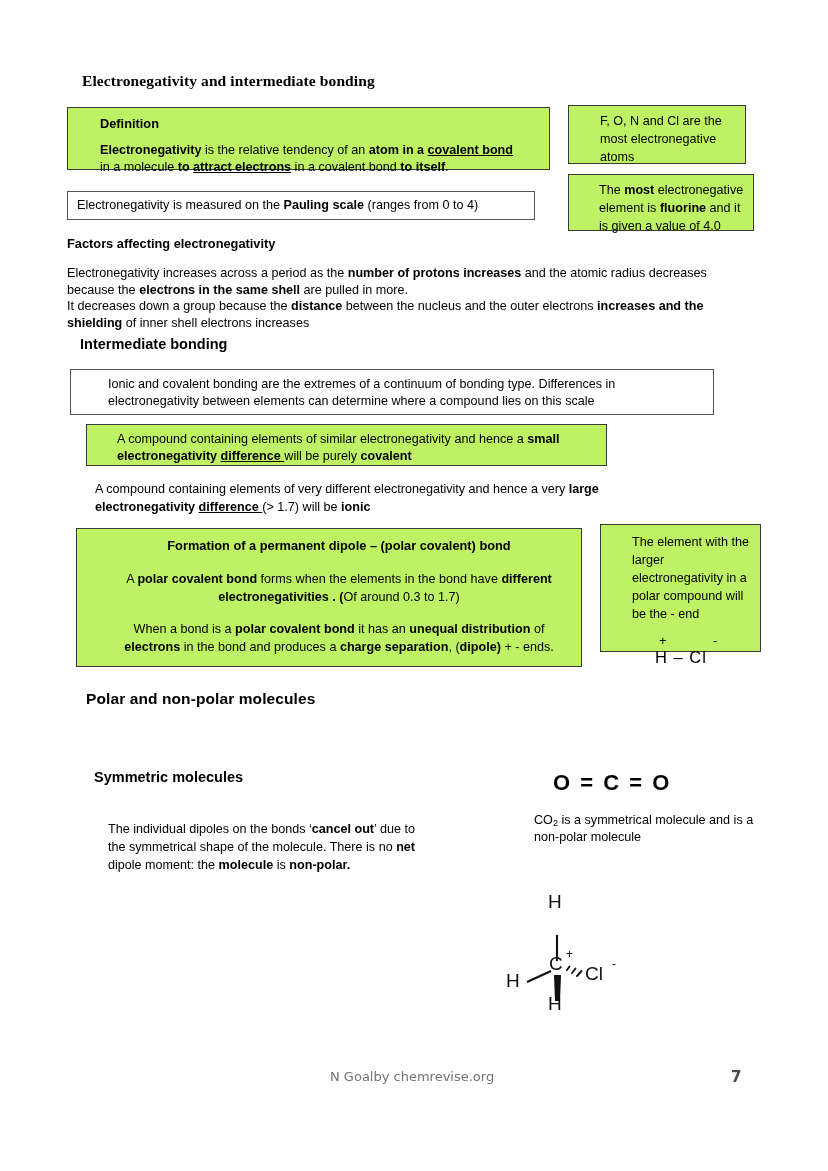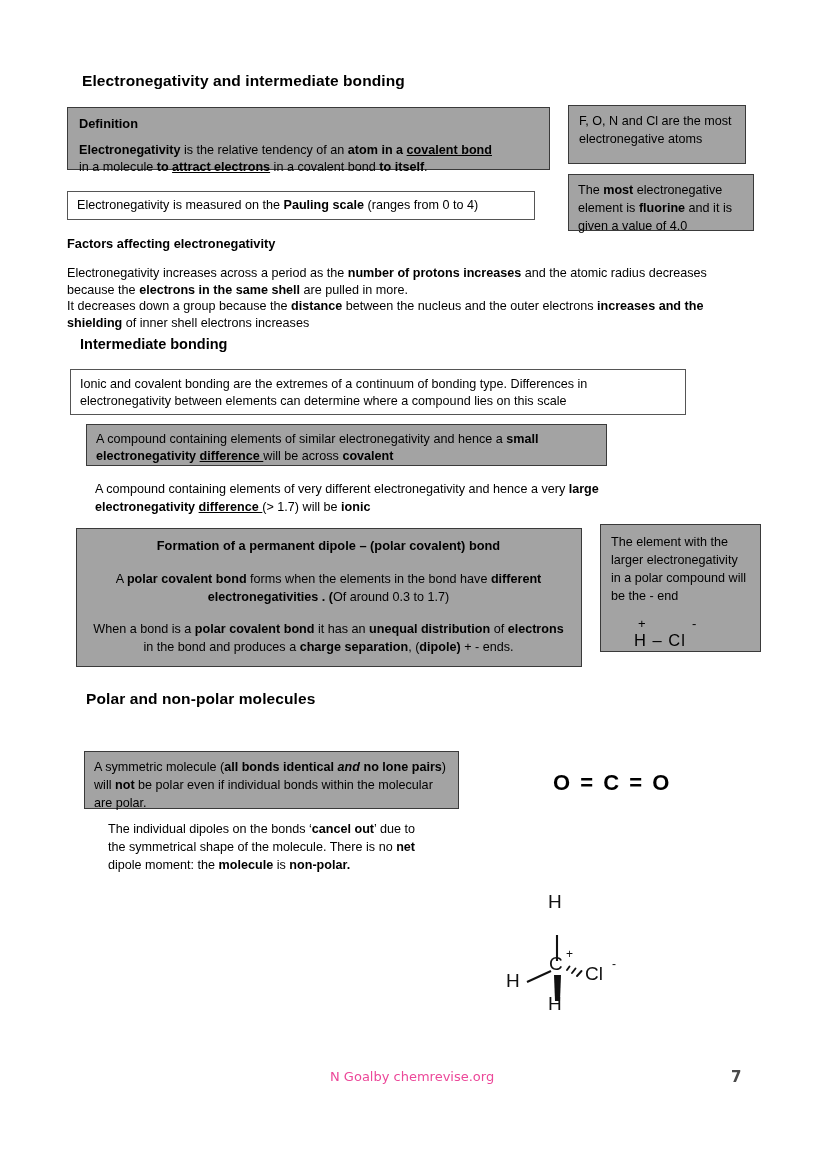--- a/index.html
+++ b/index.html
@@ -27,40 +27,41 @@
     letter-spacing: .1px;
   }
   .h2 {
     font-size: 14.5px;
     font-weight: bold;
   }
 
   
   .box {
     border: 1.4px solid #3a3a3a;
-    background: #a3a3a3;
+    background: #bef264;
     box-sizing: border-box;
+    padding-left: 21px;
   }
   .box-thin {
     border: 1px solid #555;
   }
 
   
   .t {
     font-size: 12.6px;
     line-height: 1.32;
   }
   b { font-weight: bold; }
   u { text-decoration: underline; }
   i { font-style: italic; }
 
   
   .footer-text {
     font-size: 13px;
-    color: #ec4899;
+    color: #737373;
     font-family: "DejaVu Sans", sans-serif;
   }
   .footer-page {
     font-size: 15px;
     color: #4a4a4a;
     font-weight: bold;
     font-family: "DejaVu Sans", sans-serif;
   }
 
   
@@ -96,21 +97,21 @@
     font-size: 12px;
     font-family: "Liberation Sans", sans-serif;
     color: #111;
   }
 </style>
 </head>
 <body>
 
 <div id="page">
 
-  <div class="abs h1" style="left:82px; top:72px;">Electronegativity and intermediate bonding</div>
+  <div class="abs h1" style="left:82px; top:72px;font-family:Liberation Serif, serif;">Electronegativity and intermediate bonding</div>
 
   <div class="abs box" style="left:67px; top:107px; width:483px; height:63px;">
     <div class="t" style="padding:8px 11px 0 11px;">
       <div style="font-weight:bold; font-size:12.8px;">Definition</div>
       <div style="margin-top:9px;">
         <b>Electronegativity</b><span> is the relative tendency of an </span><b>atom in a </b><b><u>covalent bond</u></b><br>
         <span>in a molecule </span><b>to </b><b><u>attract electrons</u></b><span> in a covalent bond </span><b>to itself</b><span>.</span>
       </div>
     </div>
   </div>
@@ -136,27 +137,27 @@
     <div class="t" style="margin-top:14px;">
       <span>Electronegativity increases across a period as the </span><b>number of protons increases</b><span> and the atomic radius decreases because the </span><b>electrons in the same shell</b><span> are pulled in more.</span>
     </div>
     <div class="t" style="margin-top:0px;">
       <span>It decreases down a group because the </span><b>distance</b><span> between the nucleus and the outer electrons </span><b>increases and the shielding</b><span> of inner shell electrons increases</span>
     </div>
   </div>
 
   <div class="abs h2" style="left:80px; top:336px;">Intermediate bonding</div>
 
-  <div class="abs box-thin" style="left:70px; top:369px; width:614px; height:44px;">
+  <div class="abs box-thin" style="left:70px; top:369px; width:614px; height:44px;padding-left:28px;">
     <div class="t" style="padding:6px 10px 0 9px; line-height:1.38;">Ionic and covalent bonding are the extremes of a continuum of bonding type. Differences in electronegativity between elements can determine where a compound lies on this scale</div>
   </div>
 
   <div class="abs box" style="left:86px; top:424px; width:521px; height:42px;">
     <div class="t" style="padding:6px 10px 0 9px; line-height:1.38;">
-      <span>A compound containing elements of similar electronegativity and hence a </span><b>small electronegativity </b><b><u>difference </u></b><span>will be across </span><b>covalent</b>
+      <span>A compound containing elements of similar electronegativity and hence a </span><b>small electronegativity </b><b><u>difference </u></b><span>will be purely </span><b>covalent</b>
     </div>
   </div>
 
   <div class="abs t" style="left:95px; top:481px; width:520px; line-height:1.4;">
     <span>A compound containing elements of very different electronegativity and hence a very </span><b>large electronegativity </b><b><u>difference </u></b><span>(&gt; 1.7) will be </span><b>ionic</b>
   </div>
 
   <div class="abs box" style="left:76px; top:528px; width:506px; height:139px;text-align:center;">
     <div class="t" style="padding:9px 12px 0 11px;">
       <div style="font-weight:bold; font-size:12.8px;">Formation of a permanent dipole – (polar covalent) bond</div>
@@ -175,32 +176,30 @@
       <span class="abs hcl-signs" style="left:37px; top:0px;">+</span>
       <span class="abs hcl-signs" style="left:91px; top:0px;">-</span>
       <span class="abs hcl" style="left:33px; top:15px;">H – Cl</span>
     </div>
   </div>
 
   <div class="abs h1" style="left:86px; top:690px;">Polar and non-polar molecules</div>
 
   <div class="abs h2" style="left:94px; top:721px;margin-top:48px;">Symmetric molecules</div>
 
-  <div class="abs box" style="left:84px; top:751px; width:375px; height:58px;">
-    <div class="t" style="padding:7px 10px 0 9px; line-height:1.42;">
-      <span>A symmetric molecule (</span><b>all bonds identical </b><b><i>and</i></b><b> no lone pairs</b><span>) will </span><b>not</b><span> be polar even if individual bonds within the molecular are polar.</span>
-    </div>
-  </div>
 
   <div class="abs t" style="left:108px; top:820px; width:320px; line-height:1.44;">
     <span>The individual dipoles on the bonds ‘</span><b>cancel out</b><span>’ due to the symmetrical shape of the molecule. There is no </span><b>net</b><span> dipole moment: the </span><b>molecule</b><span> is </span><b>non-polar.</b>
   </div>
 
 
   <div class="abs co2" style="left:553px; top:770px;">O = C = O</div>
+  <div class="abs co2-caption" style="left:534px; top:812px; width:240px;">
+    <span>CO</span><sub>2</sub><span> is a symmetrical molecule and is a non-polar molecule</span>
+  </div>
 
   <div class="abs" style="left:495px; top:895px; width:150px; height:125px;">
     <svg width="150" height="125" viewBox="0 0 150 125">
 
       <line x1="62" y1="66" x2="62" y2="40" stroke="#111" stroke-width="2.1"></line>
 
       <line x1="56" y1="76" x2="32" y2="87" stroke="#111" stroke-width="2.1"></line>
 
       <polygon points="59,80 66,80 65,106 60,106" fill="#111"></polygon>
 

